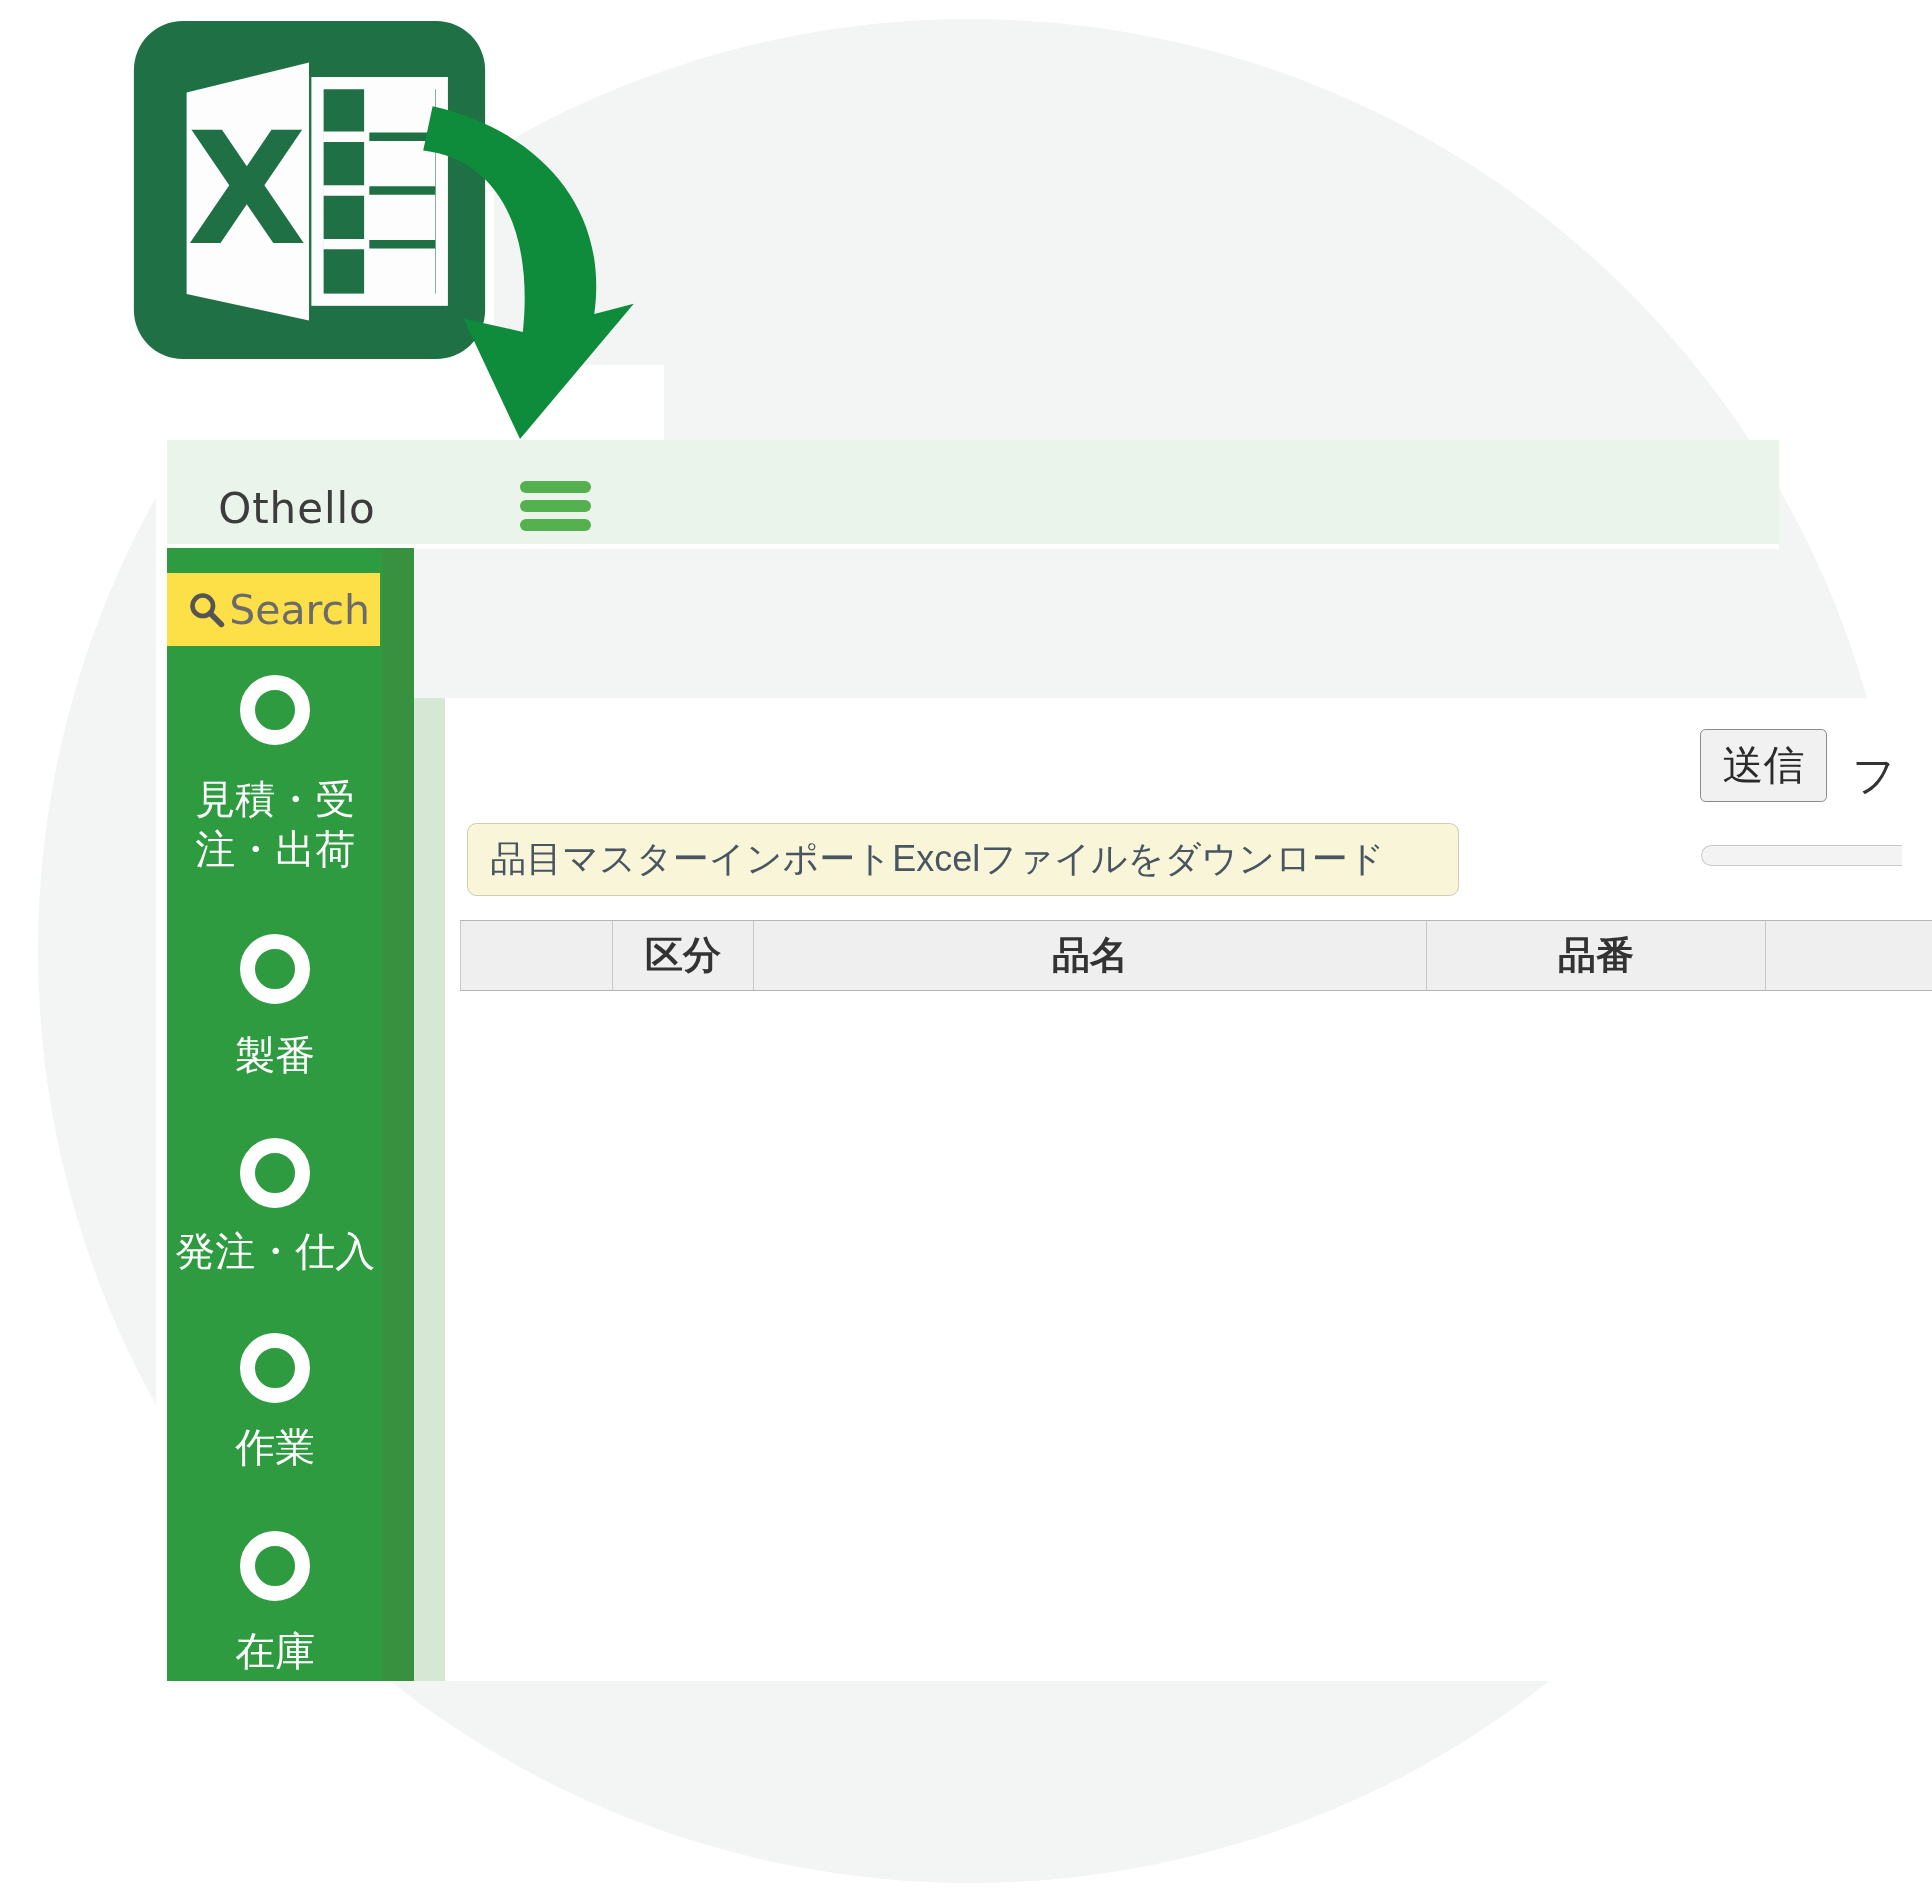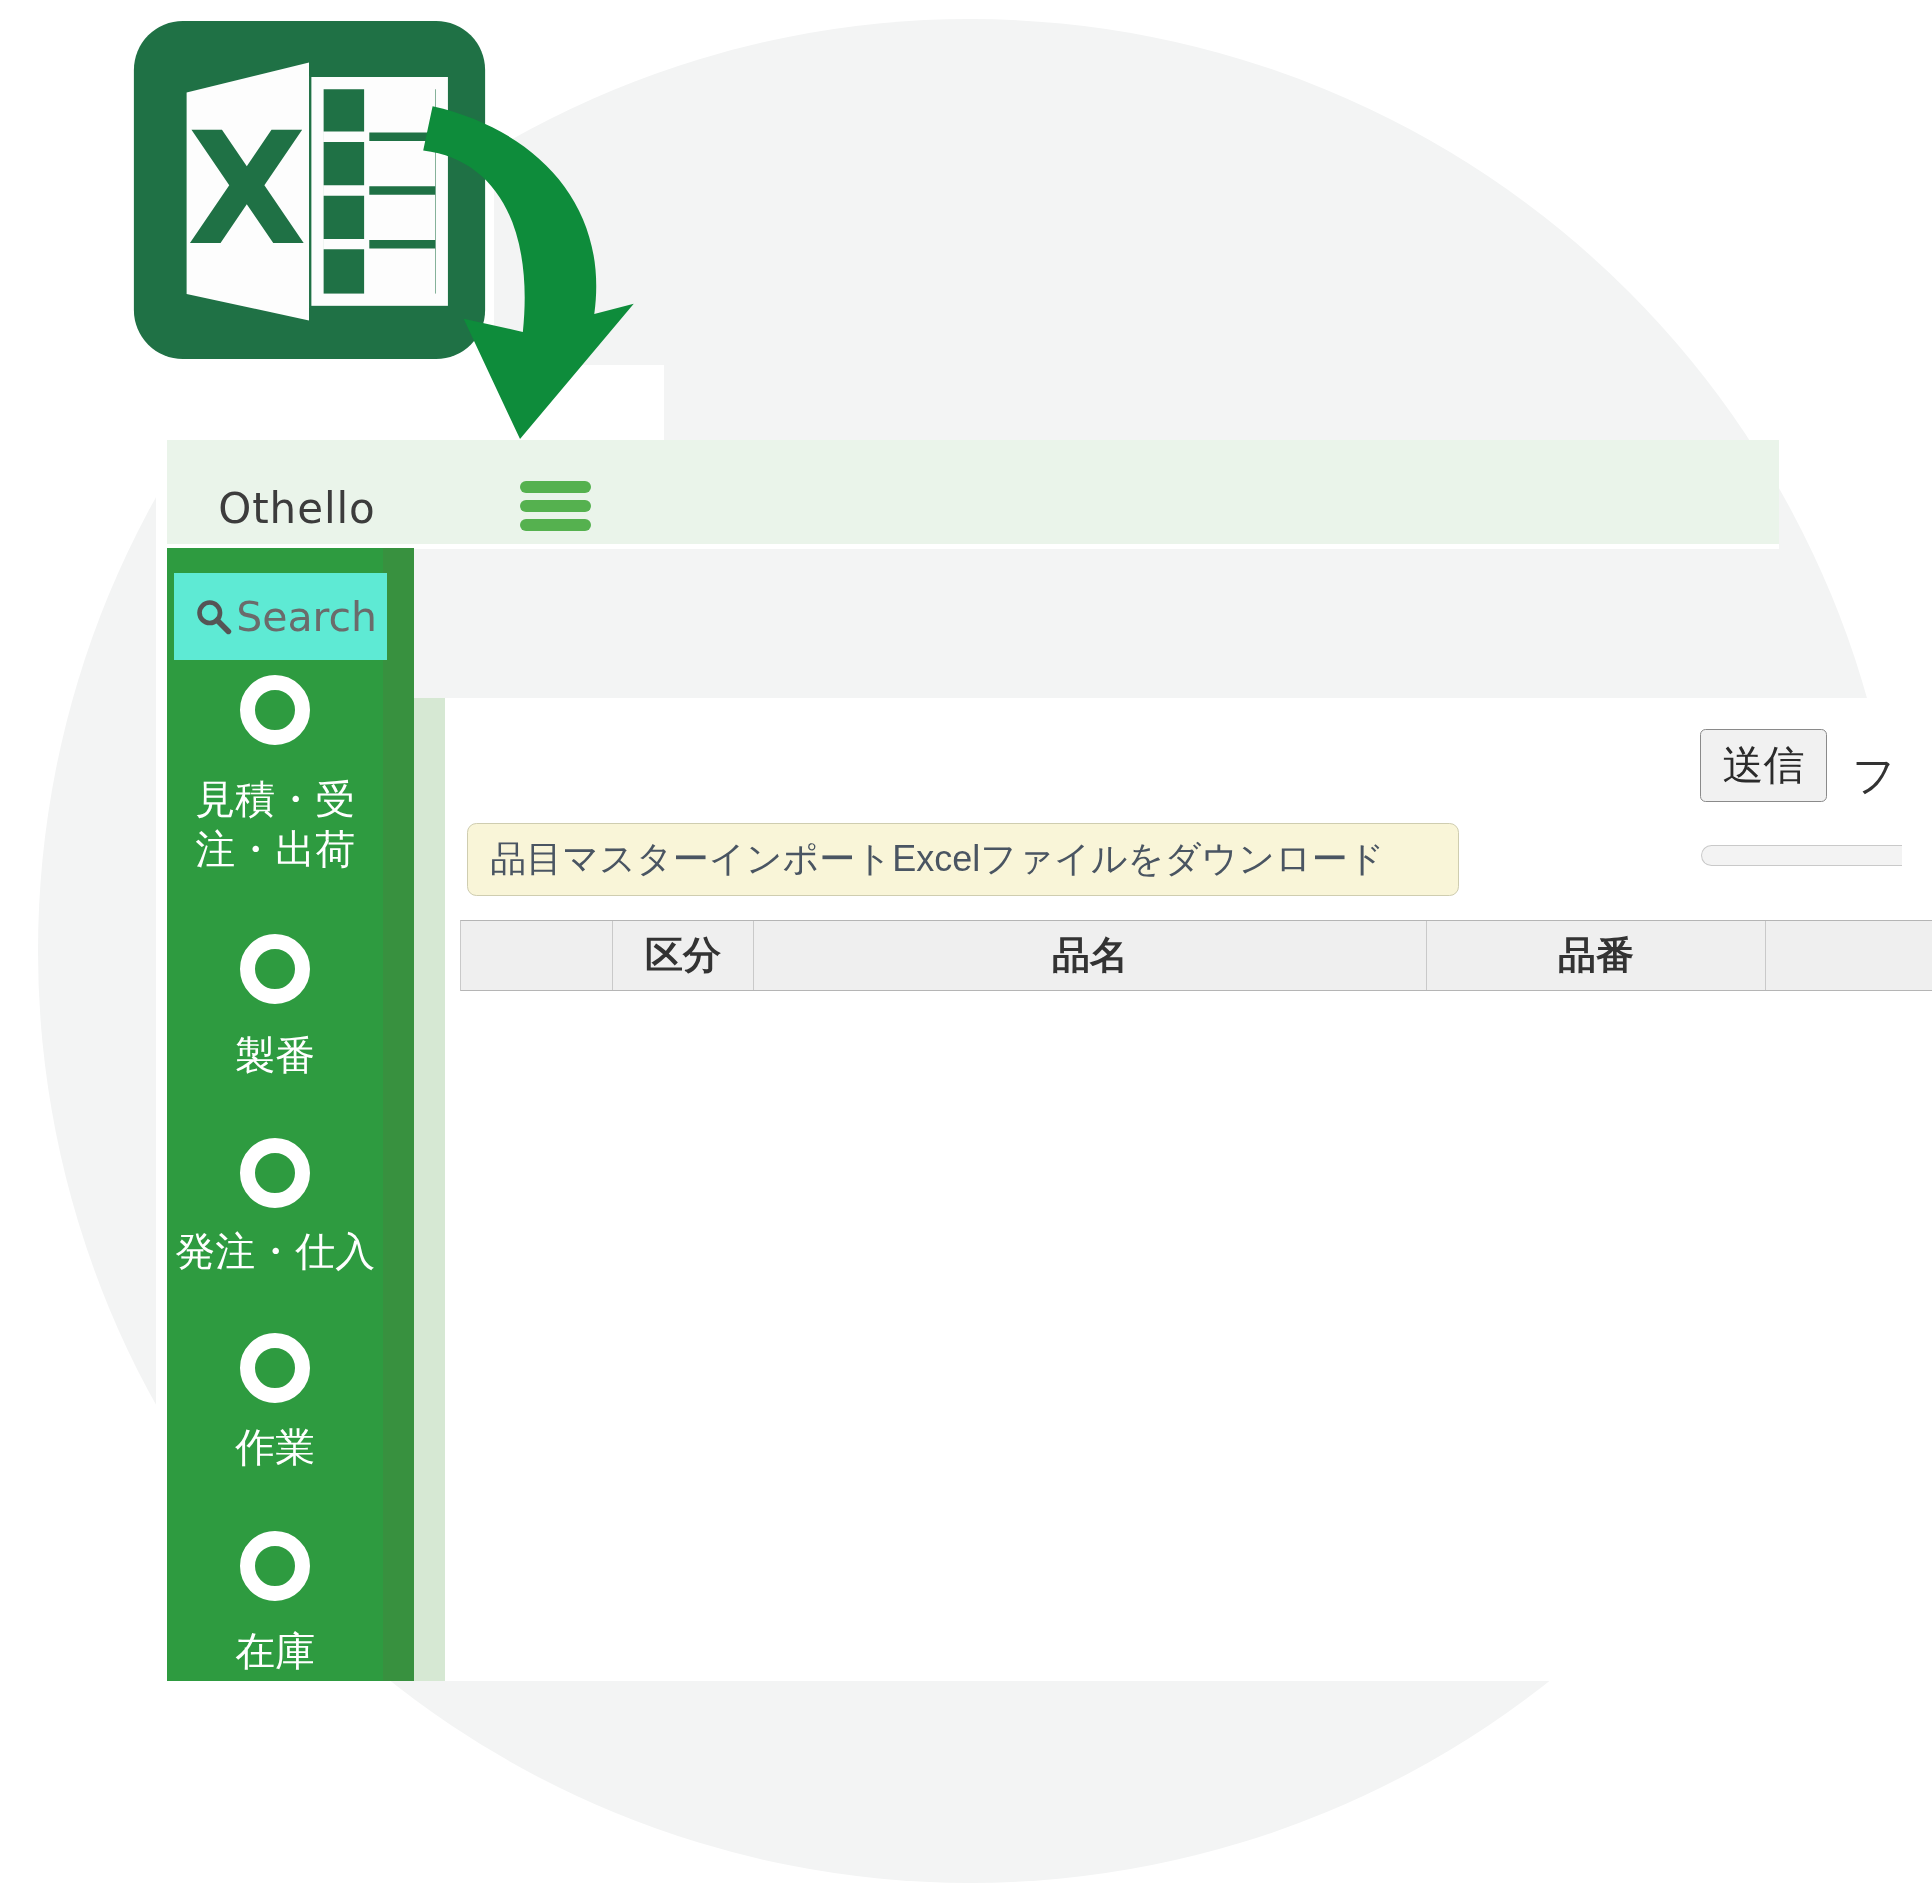--- a/index.html
+++ b/index.html
@@ -33,22 +33,22 @@
   .hamburger { position:absolute; left:353px; top:41px; width:71px; }
   .hamburger .bar { display:block; width:71px; height:12.2px; border-radius:6.6px;
                     background:#55b14f; margin-bottom:6.6px; }
 
   .band-divider { left:11.3px; top:149px; width:1612px; height:4.7px; background:#fff; }
 
   
   .sidebar { left:11.3px; top:153px; width:247px; height:1133px; background:#2e9b40; }
   .sidebar-strip { position:absolute; right:0; top:0; width:31px; height:100%;
                    background:#38913f; }
-  .search-pill { position:absolute; left:7px; top:25.4px; width:213px; height:87px;
-    background:#5eead4; display:flex; align-items:center; padding-left:19px; }
+  .search-pill { position:absolute; left:0; top:25.4px; width:213px; height:73px;
+    background:#fde047; display:flex; align-items:center; padding-left:19px; }
   .search-pill svg { flex:0 0 auto; }
   .search-label { font-size:41px; color:#6b6b6b; margin-left:1.9px; }
 
   .nav-ring { position:absolute; left:73px; width:70px; height:70px;
     border:15px solid #ffffff; border-radius:50%; }
   .nav-label { position:absolute; left:0; width:216px; text-align:center;
     color:#ffffff; font-size:40px; line-height:1.25; }
   .ring-1 { top:127px; }  .lbl-1 { top:226px; }
   .ring-2 { top:386px; }  .lbl-2 { top:482px; }
   .ring-3 { top:590px; }  .lbl-3 { top:678px; }

